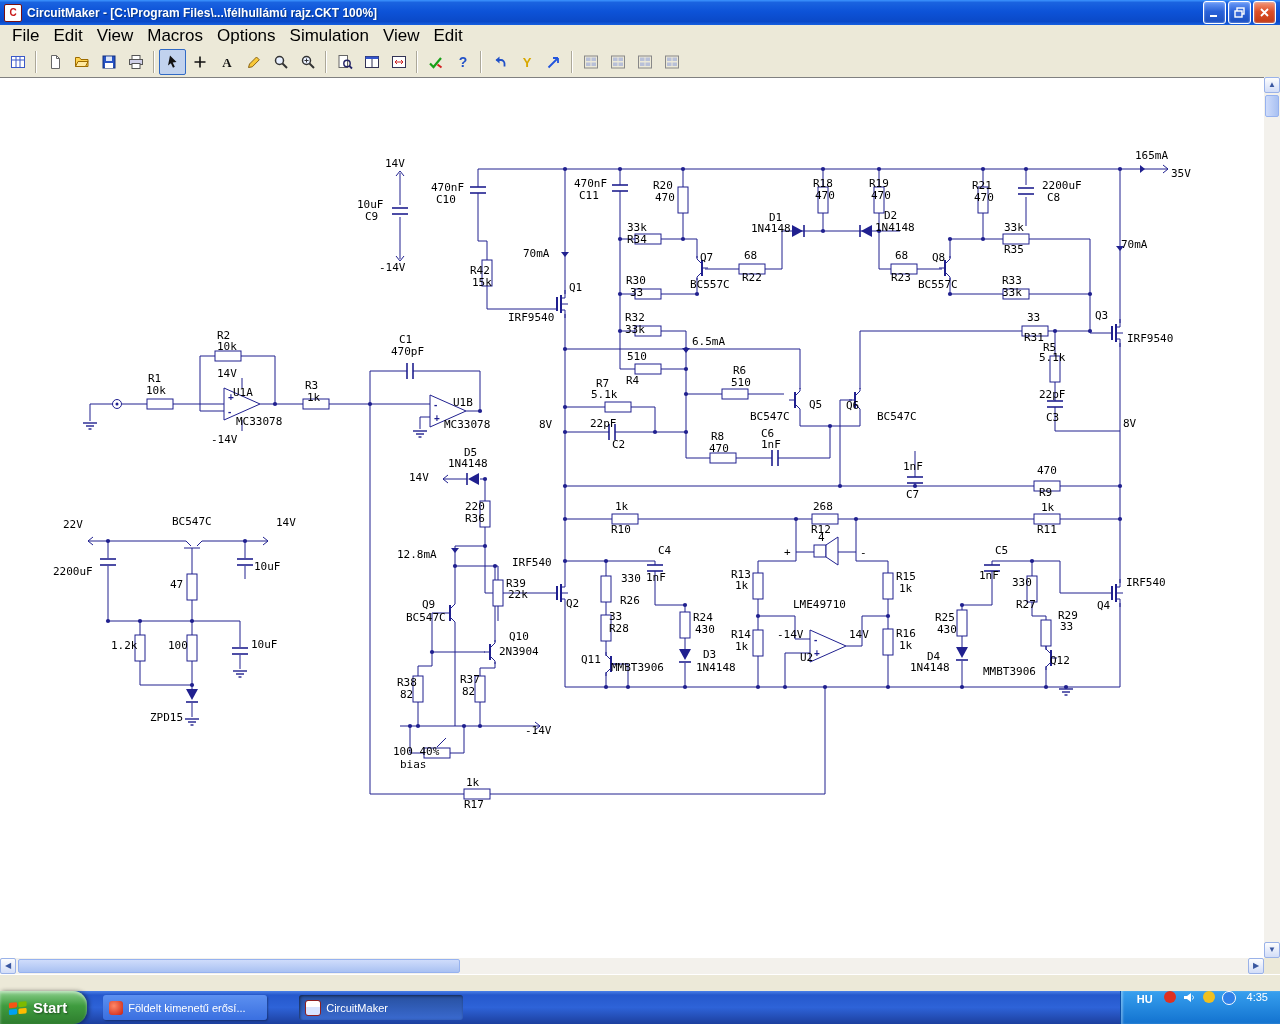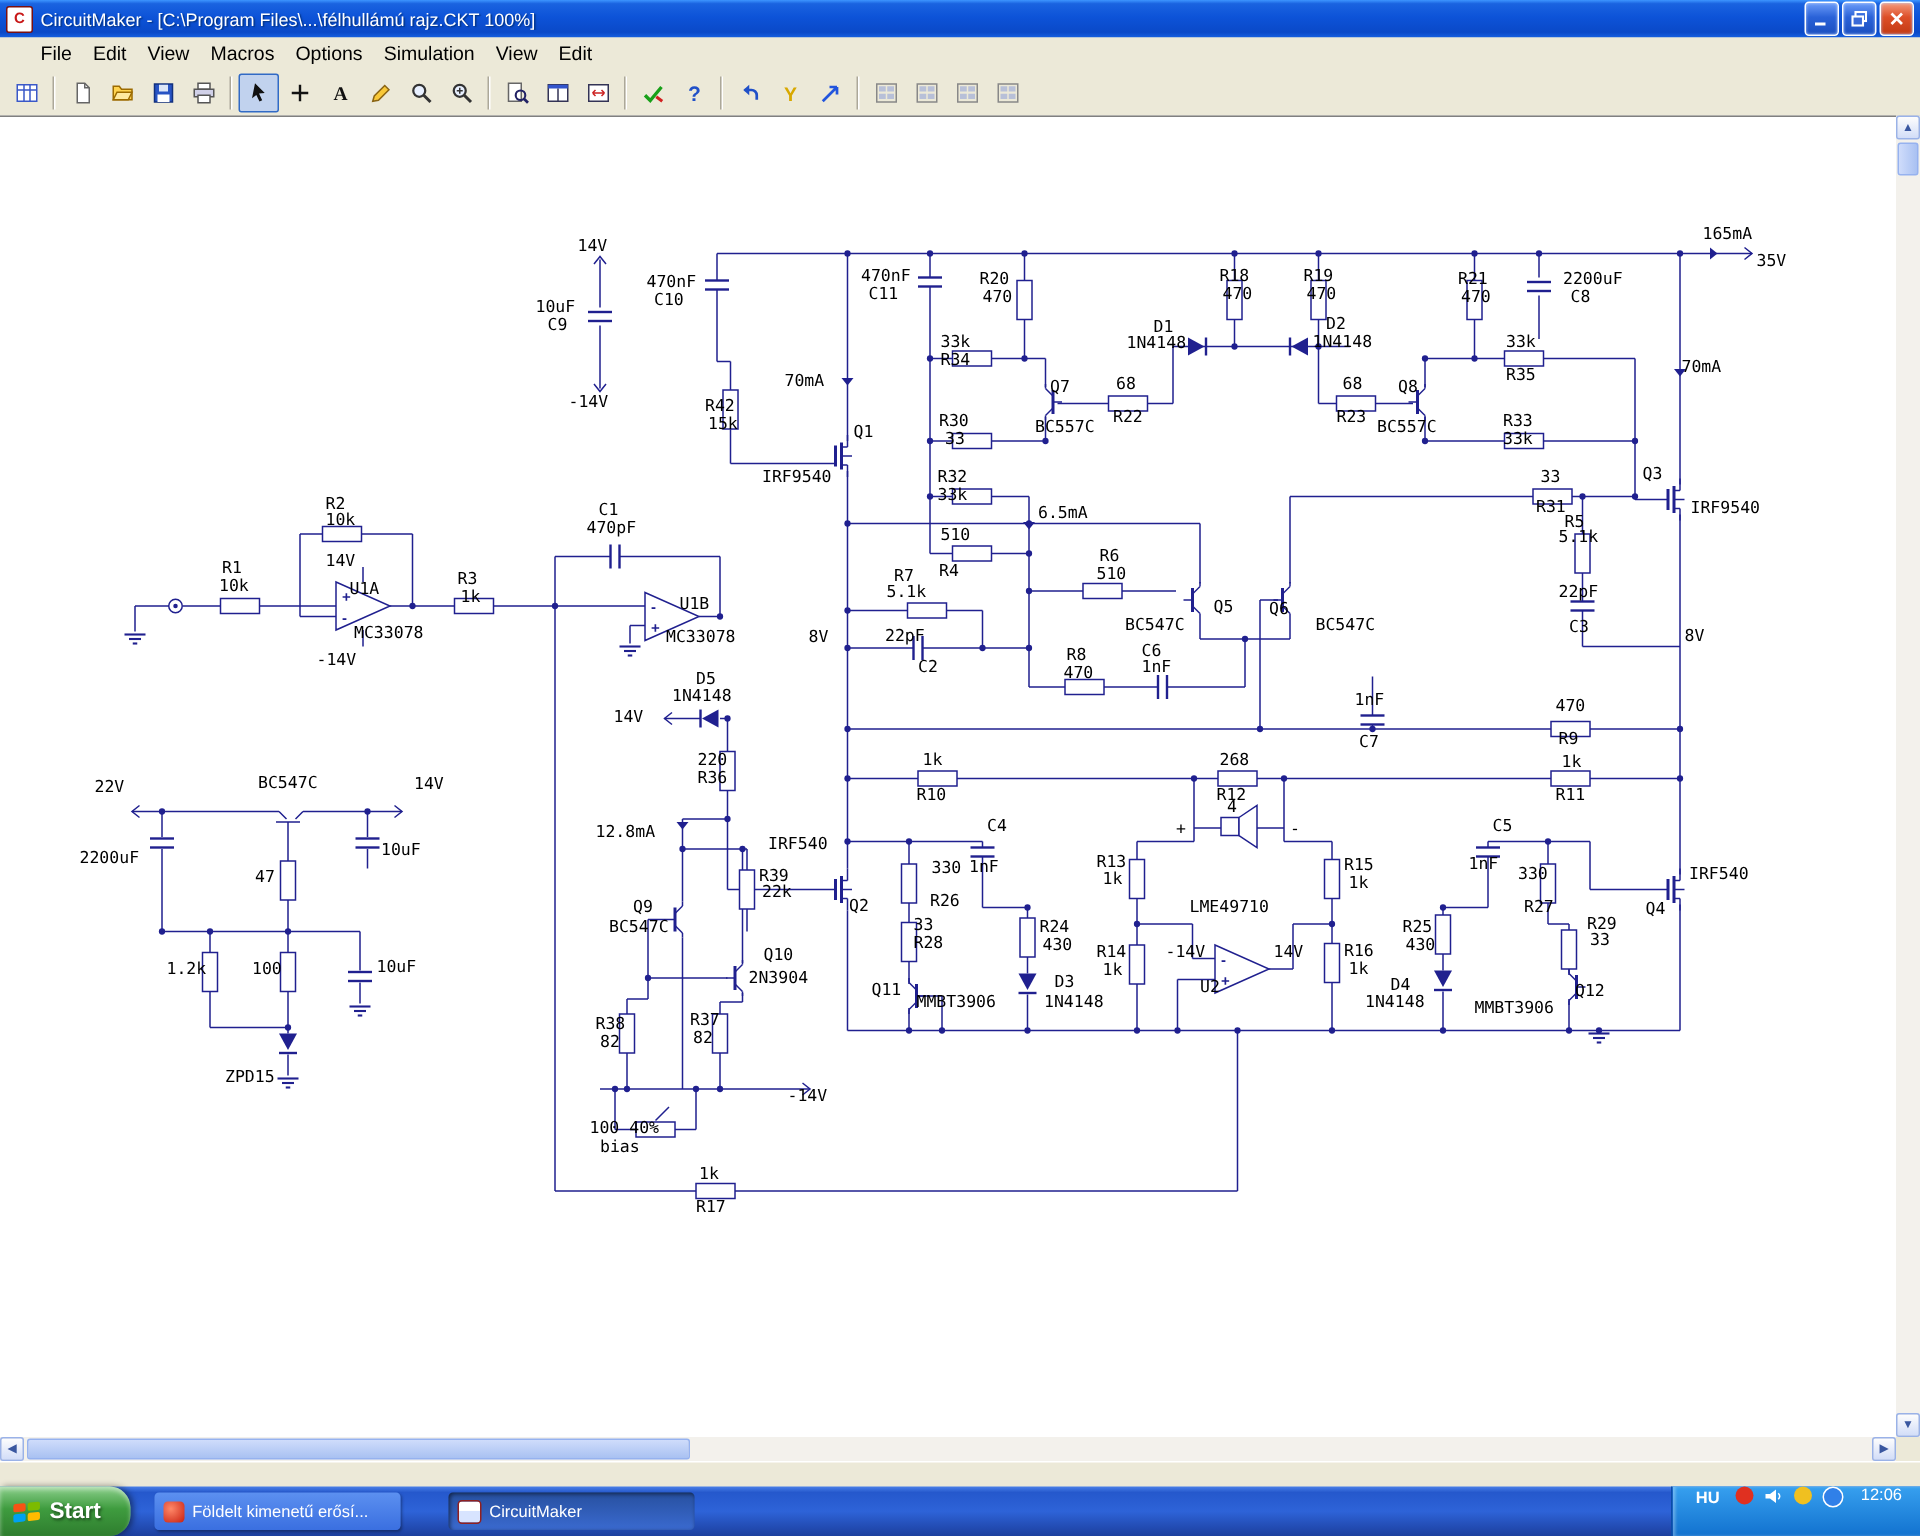--- a/index.html
+++ b/index.html
@@ -5,31 +5,31 @@
   html,body{margin:0;padding:0}
   body{width:1280px;height:1024px;position:relative;overflow:hidden;
        font-family:"Liberation Sans",sans-serif;background:#ece9d8;user-select:none}
 
   
   .titlebar{position:absolute;top:0;left:0;right:0;height:25px;
     background:linear-gradient(180deg,#3d95ff 0%,#1a63e0 10%,#0d53d8 45%,#0a49c8 86%,#1660e0 100%);
     display:flex;align-items:center;padding:0 4px;color:#fff}
   .app-icon{width:16px;height:16px;background:#fff;border:1px solid #7a1010;border-radius:2px;
     display:flex;align-items:center;justify-content:center;font-size:10px;font-weight:bold;color:#c81818}
-  .title-text{font-weight:normal;font-size:12px;margin-left:5px;flex:1;white-space:nowrap;
+  .title-text{font-weight:bold;font-size:12px;margin-left:5px;flex:1;white-space:nowrap;
     overflow:hidden;text-shadow:1px 1px 1px #00317e}
   .win-btn{width:21px;height:21px;margin-left:2px;border-radius:3px;border:1px solid #fff;
     display:flex;align-items:center;justify-content:center;
     background:linear-gradient(#6c9cf8,#2a62d8 45%,#1b4fc0);box-shadow:inset 0 0 2px #bcd2ff}
   .win-btn.close{background:linear-gradient(#f49a7c,#dd4f28 45%,#c33a14)}
   .win-btn svg{display:block}
 
   
   .menubar{position:absolute;top:25px;left:0;right:0;height:21px;background:#ece9d8;
-    display:flex;align-items:center;font-size:13px;color:#000;padding-left:20px}
+    display:flex;align-items:center;font-size:17px;color:#000;padding-left:5px}
   .menu-item{padding:3px 7px;cursor:default}
 
   
   .toolbar{position:absolute;top:46px;left:0;right:0;height:31px;background:#ece9d8;
     display:flex;align-items:center;padding-left:4px;border-bottom:1px solid #aca899}
   .tb-group{display:flex;align-items:center}
   .tb-sep{width:0;height:22px;border-left:1px solid #aca899;border-right:1px solid #fff;margin:0 4px}
   .tb-btn{width:25px;height:24px;display:flex;align-items:center;justify-content:center;border:1px solid transparent}
   .tb-btn.pressed{border:1px solid #316ac5;background:#c1d2ee;border-radius:2px}
   .tb-btn svg{display:block}
@@ -773,15 +773,15 @@
     </div>
   <div class="tray">
     <span class="tray-lang">HU</span>
     <span class="tray-dot" style="background:#e03020"></span>
     <svg width="13" height="13" viewBox="0 0 13 13">
         <path d="M1 5h3l4-3v9L4 8H1z" fill="#fff"></path>
         <path d="M9.5 4.5q2 2 0 4" stroke="#fff" fill="none"></path>
       </svg>
     <span class="tray-dot" style="background:#f0c020"></span>
     <span class="tray-dot" style="background:#3080e8;border:1px solid #fff"></span>
-    <span class="tray-clock">12:06</span>
+    <span class="tray-clock">4:35</span>
   </div>
 </div>
 
 </body></html>

